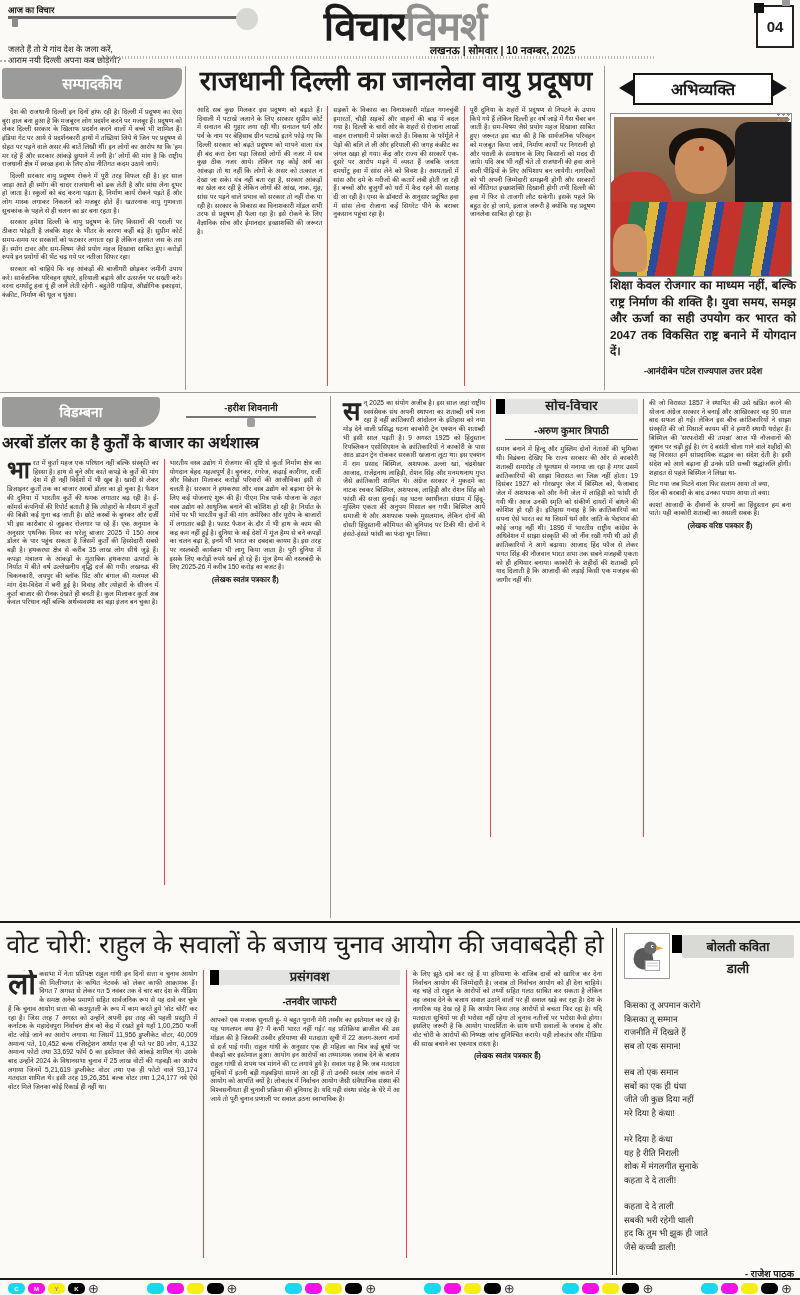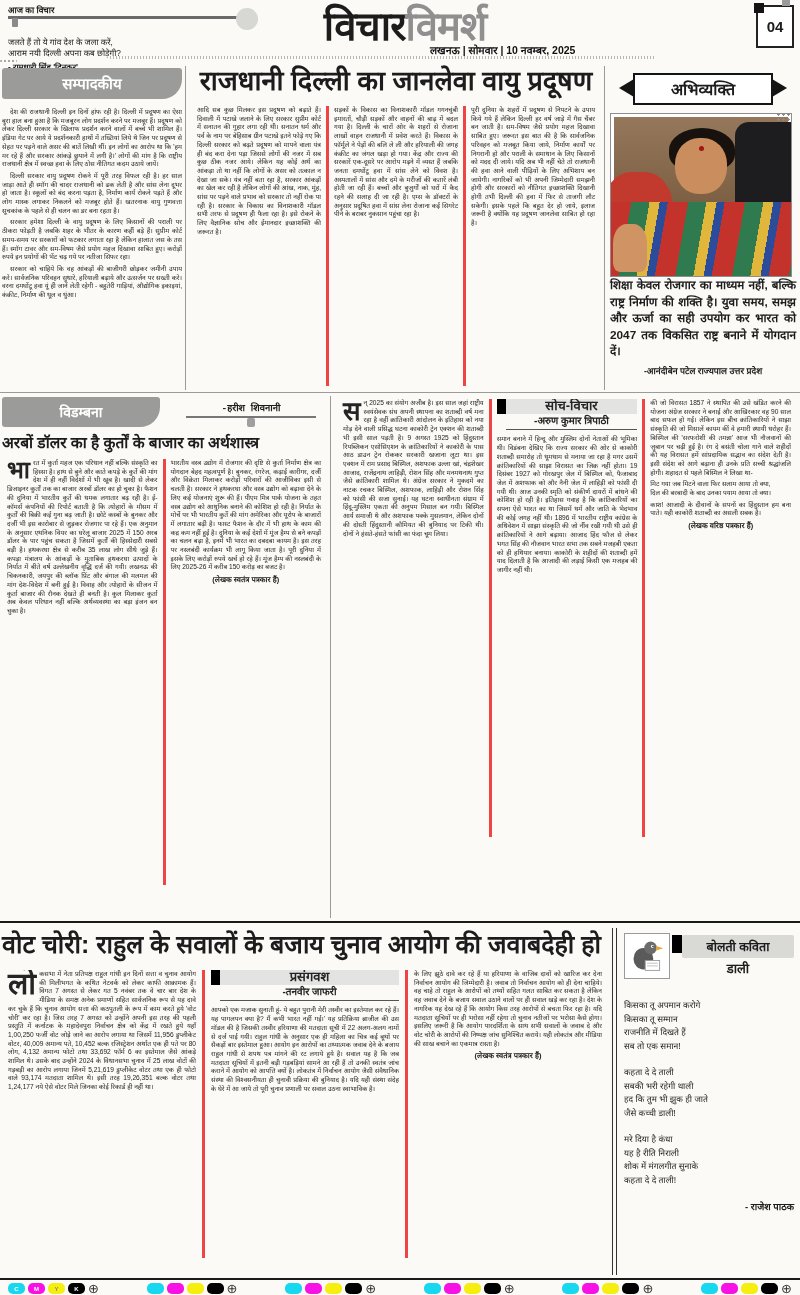--- a/index.html
+++ b/index.html
@@ -10,21 +10,21 @@
   .vline.dbl{width:3px;background:none;border-left:1px solid #333;border-right:1px solid #333;}
   .hline{position:absolute;left:0;width:800px;background:#9a9a9a;height:1px;}
   .hline.dot{background:repeating-linear-gradient(90deg,#a8a8a8 0 2px,transparent 2px 4px);height:2px;}
   .hline.thick{background:#1a1a1a;height:2px;}
   
   .thought{position:absolute;left:8px;top:4px;width:250px;}
   .thought-label{font-weight:bold;font-size:8.5px;}
   .thought-rule{height:2.5px;background:#6a6a6a;width:248px;margin-top:1px;position:relative;}
   .thought-rule .ball{position:absolute;right:-2px;top:-8px;width:22px;height:22px;border-radius:50%;background:#d7d7d3;}
   .thought-rule .pin{position:absolute;left:4px;top:2px;width:6px;height:9px;background:#8b8b8b;border-radius:1px;}
-  .thought-quote{margin-top:18px;font-size:8.3px;line-height:11px;color:#222;}
+  .thought-quote{margin-top:25px;font-size:8.3px;line-height:11px;color:#222;}
   .thought-attr{margin-top:2px;font-weight:bold;font-size:8.3px;}
   .dotfill{position:absolute;left:110px;top:56px;width:545px;height:3px;
            background:repeating-linear-gradient(90deg,#b5b5b5 0 1px,transparent 1px 3px);}
   .masthead{position:absolute;left:276px;top:2px;width:258px;text-align:center;
             font-size:40px;font-weight:bold;letter-spacing:-1px;line-height:48px;}
   .masthead .p2{color:#8f8f8f;}
   .dateline{position:absolute;left:430px;top:43px;font-size:10.5px;font-weight:bold;color:#111;}
   .brand{position:absolute;right:48px;top:1px;width:112px;text-align:center;}
   .pen-circle{width:32px;height:32px;border-radius:50%;background:#c6c6c2;margin:0 auto;
               display:flex;align-items:center;justify-content:center;}
@@ -33,33 +33,33 @@
   .pagebox{position:absolute;right:6px;top:5px;width:34px;height:39px;border:2px solid #222;background:#fff;
            display:flex;align-items:center;justify-content:center;font-size:15px;font-weight:bold;}
   .pagebox::before{content:"";position:absolute;left:-4px;top:-4px;width:10px;height:10px;background:#141414;}
   .pagebox::after{content:"";position:absolute;right:2px;top:-7px;width:8px;height:6px;background:#9a9a9a;}
   
   .sec-box{background:#9b9b99;color:#fff;font-weight:bold;font-size:15px;text-align:center;
            padding:5px 0 6px;border-radius:3px 3px 20px 3px;}
   .kicker{position:relative;background:#e3e3e1;font-weight:bold;font-size:13px;text-align:center;
           padding:3px 0;margin:0 0 0 9px;}
   .kicker::before{content:"";position:absolute;left:-9px;top:0;width:9px;height:100%;background:#000;}
-  .kick-byline{font-weight:bold;font-size:10px;text-align:center;padding:3px 0 4px;
+  .kick-byline{font-weight:bold;font-size:10px;text-align:center;padding:13px 0 4px;
                border-bottom:1.5px solid #555;margin:0 0 5px 9px;}
   .byline{width:130px;text-align:center;}
   .byline-name{font-weight:bold;font-size:9.5px;}
   .byline-rule{height:2px;background:#777;margin-top:2px;position:relative;}
   .byline-rule::after{content:"";position:absolute;left:50%;margin-left:-4px;top:2px;width:8px;height:9px;
                       background:#9f9f9f;border-radius:2px;}
   
   .bt{font-size:6.6px;line-height:8.7px;text-align:justify;color:#242424;overflow:hidden;}
   .bt p{margin:0 0 3px;text-indent:8px;}
   .cols{display:flex;}
   .cols .col{flex:1;overflow:hidden;}
-  .cols .col + .col{border-left:3px solid #ef4444;}
+  .cols .col + .col{border-left:1px solid #ef4444;}
   .dc{float:left;font-weight:bold;padding:0 3px 0 0;}
   .credit{font-weight:bold;font-size:7.5px;text-align:center;margin-top:4px;}
   .verse{white-space:pre-line;text-indent:0;margin:3px 0;text-align:left;}
   
   .editorial{position:absolute;left:2px;top:68px;width:180px;height:322px;}
   .ed-text{margin-top:9px;height:278px;}
   .lead{position:absolute;left:192px;top:63px;width:408px;}
   .lead-headline{font-size:27px;font-weight:bold;text-align:center;line-height:36px;}
   .lead .cols{margin-top:7px;height:280px;gap:0;}
   .lead .col{padding:0 5px;}
@@ -78,34 +78,34 @@
   .ph-bindi{position:absolute;left:88px;top:32px;width:5px;height:5px;background:#a41515;border-radius:50%;}
   .ph-sari{position:absolute;left:0;bottom:-4px;width:100%;height:78px;
            background:repeating-linear-gradient(100deg,#c4332b 0 20px,#2f7a4e 20px 38px,#e0b73a 38px 48px,#2b4b9b 48px 56px);}
   .ph-pallu{position:absolute;left:-8px;top:58px;width:70px;height:90px;background:#c23a2e;border-radius:40%;}
   .ph-hand{position:absolute;left:2px;bottom:4px;width:34px;height:48px;background:#cf9364;border-radius:40% 40% 20% 20%;}
   .ph-dots{position:absolute;right:-1px;top:-7px;width:16px;height:16px;
            background:radial-gradient(#8c8c8c 1px,transparent 1.3px);background-size:5px 5px;}
   .abhi-quote{margin-top:0;font-size:11.8px;line-height:16.5px;font-weight:600;text-align:justify;}
   .abhi-attr{margin-top:5px;font-weight:800;font-size:8.8px;text-align:center;}
   .vid{position:absolute;left:2px;top:397px;width:324px;}
-  .vid-head{display:flex;align-items:flex-start;font-family:Liberation Mono, monospace;}
+  .vid-head{display:flex;align-items:flex-start;}
   .vid-head .sec-box{width:158px;font-size:14px;}
   .vid-head .byline{margin-left:26px;margin-top:4px;}
   .vid-headline{margin-top:6px;font-size:15.5px;font-weight:bold;line-height:20px;}
   .vid .cols{margin-top:6px;height:426px;}
   .vid .col{padding:0 5px;}
   .vid .dc{font-size:24px;line-height:22px;}
   .kak{position:absolute;left:338px;top:392px;width:458px;}
   .kak-headline{font-size:29px;font-weight:bold;text-align:center;line-height:38px;}
   .kak .cols{margin-top:7px;height:438px;}
   .kak .col{padding:0 5px;}
   .kak .dc{font-size:26px;line-height:24px;}
   .vote{position:absolute;left:2px;top:926px;width:606px;}
-  .vote-headline{font-size:25px;font-weight:bold;text-align:left;line-height:36px;}
+  .vote-headline{font-size:25px;font-weight:normal;text-align:center;line-height:36px;}
   .vote .cols{margin-top:8px;height:288px;}
   .vote .col{padding:0 6px;}
   .vote .dc{font-size:30px;line-height:27px;}
   .poem{position:absolute;left:624px;top:933px;width:170px;}
   .poem-head{position:relative;height:46px;padding-left:44px;}
   .bird-box{position:absolute;left:0;top:0;width:44px;height:44px;border:1px solid #9a9a9a;background:#fff;
             display:flex;align-items:center;justify-content:center;}
   .poem-notch{position:absolute;left:48px;top:2px;width:10px;height:18px;background:#000;}
   .poem-tab{position:absolute;left:58px;top:2px;width:112px;background:#d9d9d6;font-weight:bold;font-size:12.5px;
             text-align:center;padding:3px 0;border-radius:2px;}
@@ -271,30 +271,36 @@
       <div class="poem-title">डाली</div>
     </div>
     <div class="poem-body">
       <div class="stanza">
         <div>किसका तू अपमान करोगे</div>
         <div>किसका तू सम्मान</div>
         <div>राजनीति में दिखते हैं</div>
         <div>सब तो एक समान!</div>
       </div>
       <div class="stanza">
-        <div>कहता दे दे ताली</div>
-        <div>सबकी भरी रहेगी थाली</div>
-        <div>हद कि तुम भी झुक ही जाते</div>
-        <div>जैसे कच्ची डाली!</div>
+        <div>सब तो एक समान</div>
+        <div>सबों का एक ही धंधा</div>
+        <div>जीते जी कुछ दिया नहीं</div>
+        <div>मरे दिया है कंधा!</div>
       </div>
       <div class="stanza">
         <div>मरे दिया है कंधा</div>
         <div>यह है रीति निराली</div>
         <div>शोक में मंगलगीत सुनाके</div>
         <div>कहता दे दे ताली!</div>
+      </div>
+      <div class="stanza">
+        <div>कहता दे दे ताली</div>
+        <div>सबकी भरी रहेगी थाली</div>
+        <div>हद कि तुम भी झुक ही जाते</div>
+        <div>जैसे कच्ची डाली!</div>
       </div>
       <div class="poem-author">- राजेश पाठक</div>
     </div>
   </div>
 
   <div class="hline thick" style="top:1278px;"></div>
 
   <div class="marks">
     <div class="mgroup">
       <div class="dot c">

